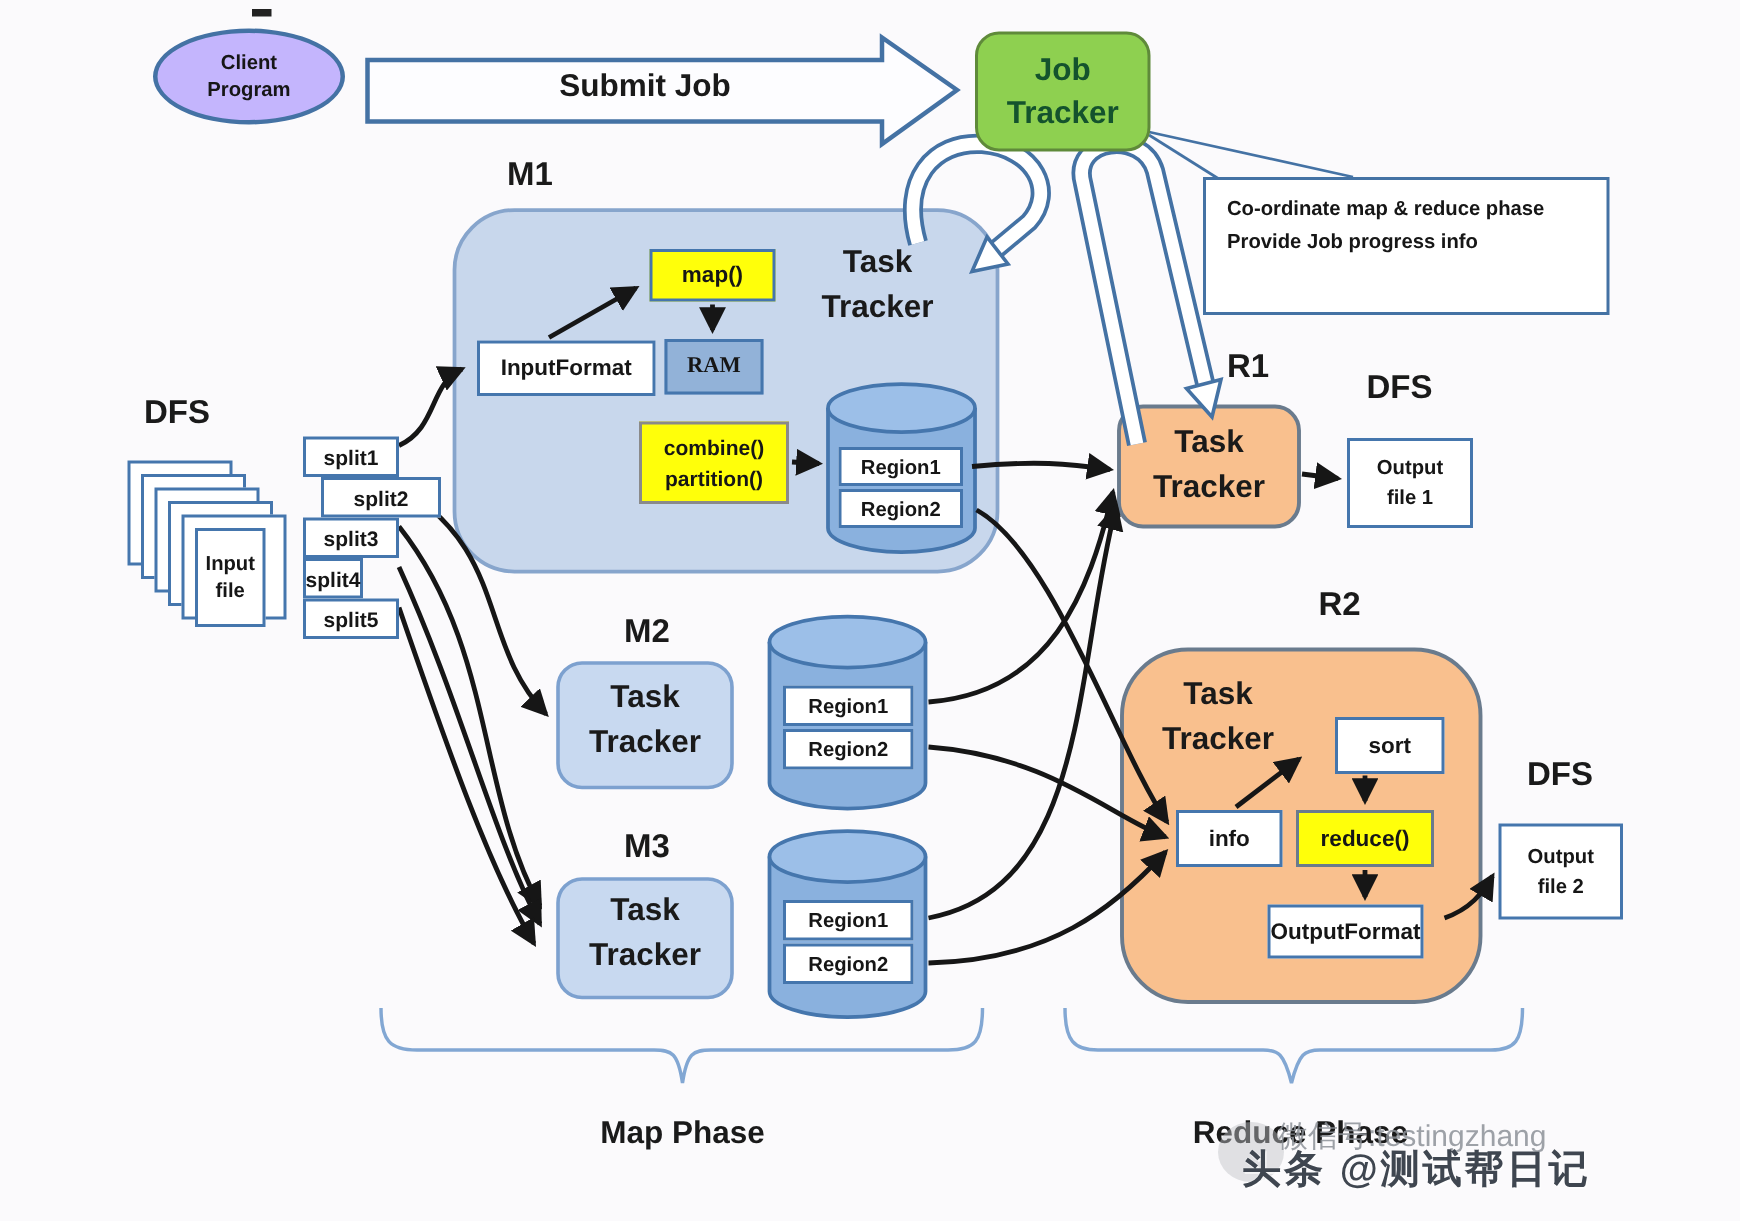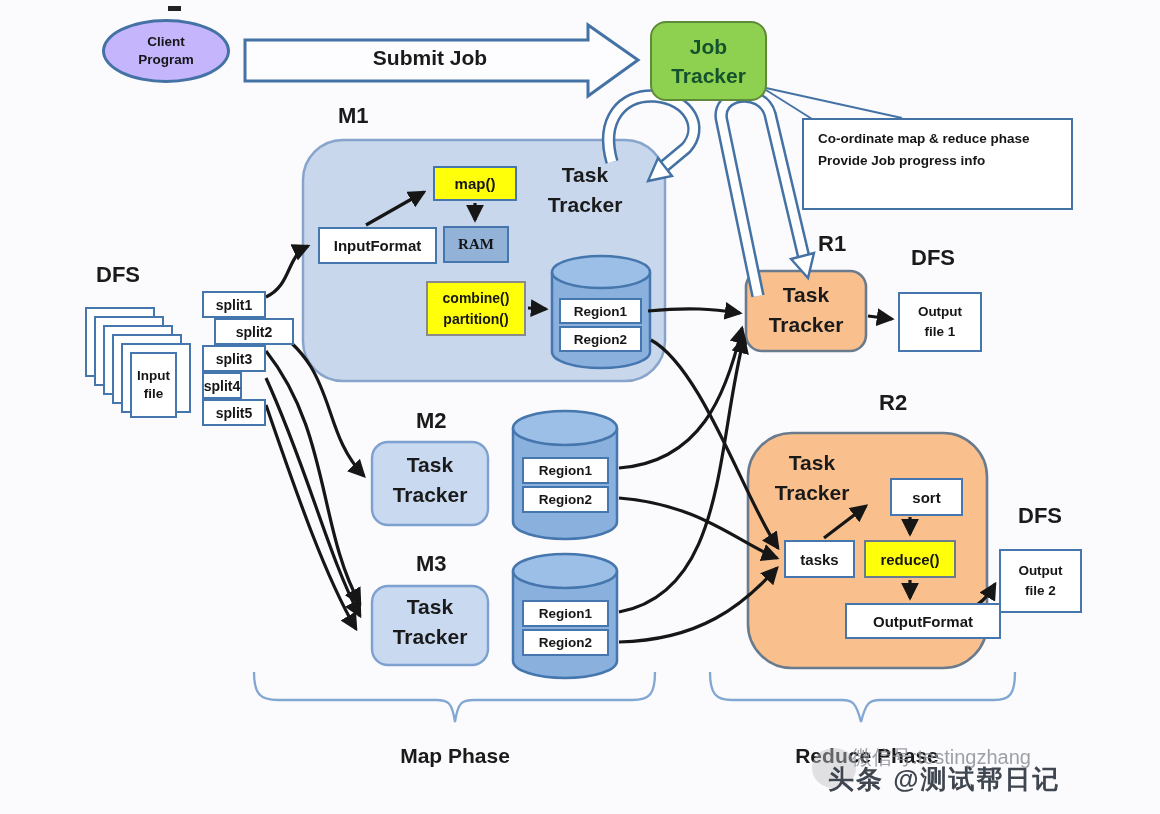--- a/index.html
+++ b/index.html
@@ -165,23 +165,23 @@
   <div class="abs z2 ctr whitebox" style="left:898px;top:292px;width:84px;height:60px;font-size:13.5px;line-height:1.5;">
     <div>Output</div>
     <div>file 1</div>
   </div>
 
   <div class="abs z2 ctr lbl" style="left:752px;top:448px;width:120px;font-size:21px;line-height:1.45;">
     <div>Task</div>
     <div>Tracker</div>
   </div>
   <div class="abs z2 ctr whitebox" style="left:874px;top:478px;width:73px;height:38px;font-size:15px;margin-left:16px;">sort</div>
-  <div class="abs z2 ctr whitebox" style="left:784px;top:540px;width:71px;height:38px;font-size:15px;">tasks</div>
+  <div class="abs z2 ctr whitebox" style="left:784px;top:540px;width:71px;height:38px;font-size:15px;">info</div>
   <div class="abs z2 ctr yellowbox" style="left:864px;top:540px;width:92px;height:38px;border:2.2px solid #6a7b8d;font-size:15px;">reduce()</div>
-  <div class="abs z2 ctr whitebox" style="left:845px;top:603px;width:156px;height:36px;font-size:15px;">OutputFormat</div>
+  <div class="abs z2 ctr whitebox" style="left:845px;top:603px;width:104px;height:36px;font-size:15px;">OutputFormat</div>
   <div class="abs z2 lbl" style="left:1018px;top:503px;font-size:22px;">DFS</div>
   <div class="abs z2 ctr whitebox" style="left:999px;top:549px;width:83px;height:64px;font-size:13.5px;line-height:1.5;">
     <div>Output</div>
     <div>file 2</div>
   </div>
 
   <div class="abs z2 lbl" style="left:365px;top:744px;width:180px;text-align:center;font-size:21px;">Map Phase</div>
   <div class="abs z2 lbl" style="left:772px;top:744px;width:190px;text-align:center;font-size:21px;">Reduce Phase</div>
 
   <svg class="layer z5" width="1160" height="814" viewBox="0 0 1160 814">

